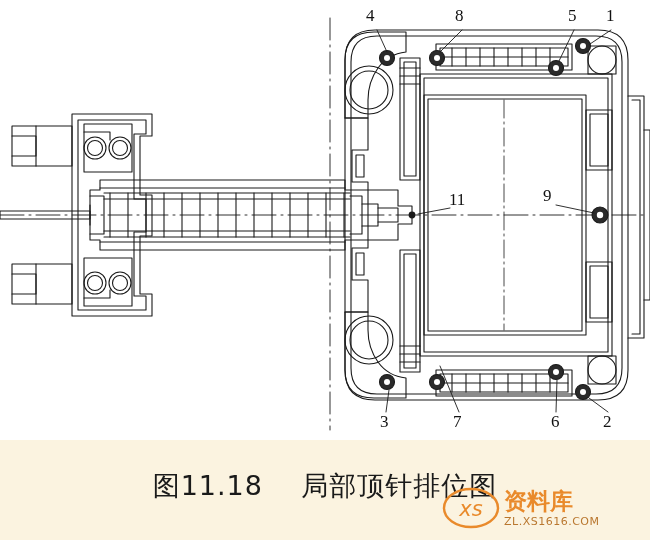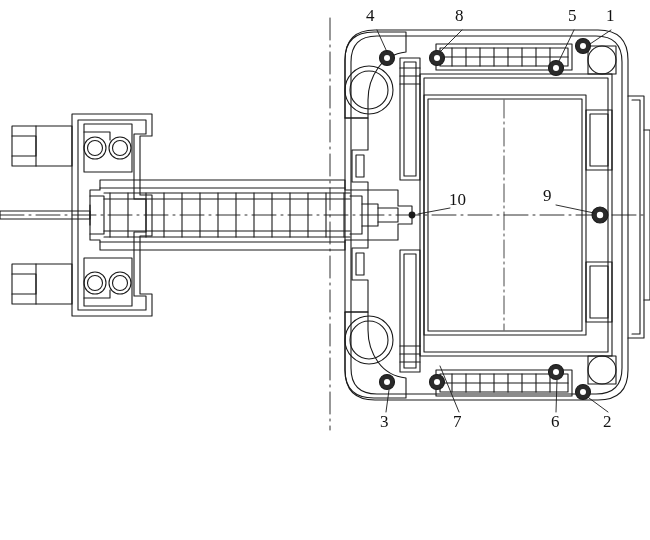--- a/index.html
+++ b/index.html
@@ -292,22 +292,34 @@
           <line x1="556" y1="412" x2="557" y2="380"></line>
           <line x1="608" y1="412" x2="589" y2="398"></line>
         </g>
       </g>
     </svg>
 
     <span class="callout-label" style="left:366px; top:6px;">4</span>
     <span class="callout-label" style="left:455px; top:6px;">8</span>
     <span class="callout-label" style="left:568px; top:6px;">5</span>
     <span class="callout-label" style="left:606px; top:6px;">1</span>
-    <span class="callout-label" style="left:449px; top:190px;">10</span>
+    <span class="callout-label" style="left:449px; top:190px;">11</span>
     <span class="callout-label" style="left:543px; top:186px;">9</span>
     <span class="callout-label" style="left:380px; top:412px;">3</span>
     <span class="callout-label" style="left:453px; top:412px;">7</span>
     <span class="callout-label" style="left:551px; top:412px;">6</span>
     <span class="callout-label" style="left:603px; top:412px;">2</span>
   </div>
 
+  <div id="caption-bar">
+    <div id="caption-text">图11.18    局部顶针排位图</div>
+
+    <div id="watermark">
+      <svg class="wm-mark" width="58" height="52" viewBox="0 0 58 52">
+        <ellipse cx="29" cy="26" rx="27" ry="19" fill="none" stroke="#e98a2b" stroke-width="2.4"></ellipse>
+        <text x="29" y="34" text-anchor="middle" font-family="DejaVu Sans, sans-serif" font-size="21" font-style="italic" fill="#e98a2b">xs</text>
+      </svg>
+      <div class="wm-text">资料库</div>
+      <div class="wm-sub">ZL.XS1616.COM</div>
+    </div>
+  </div>
 
 </div>
 
 </body></html>

